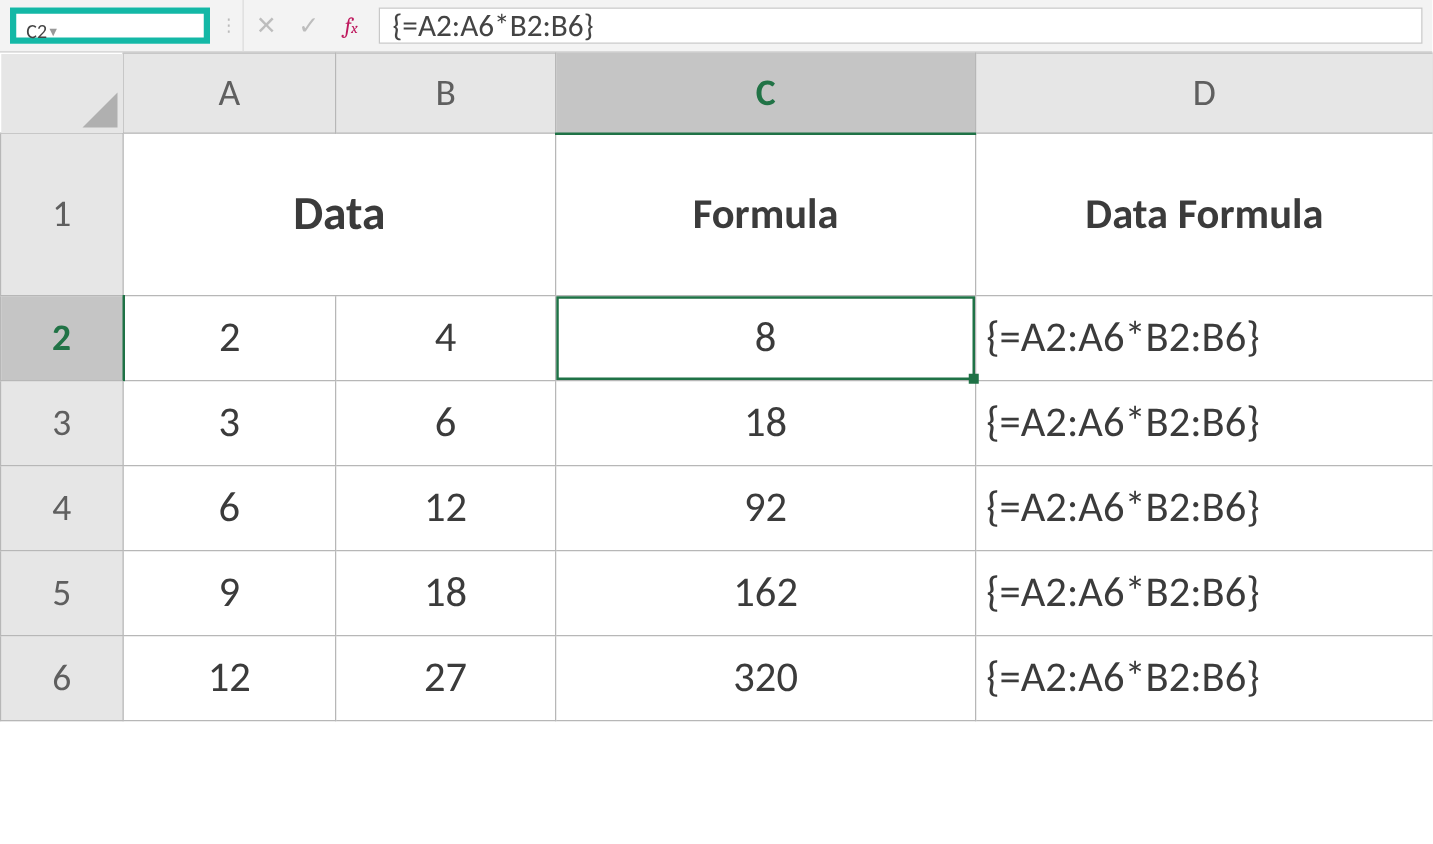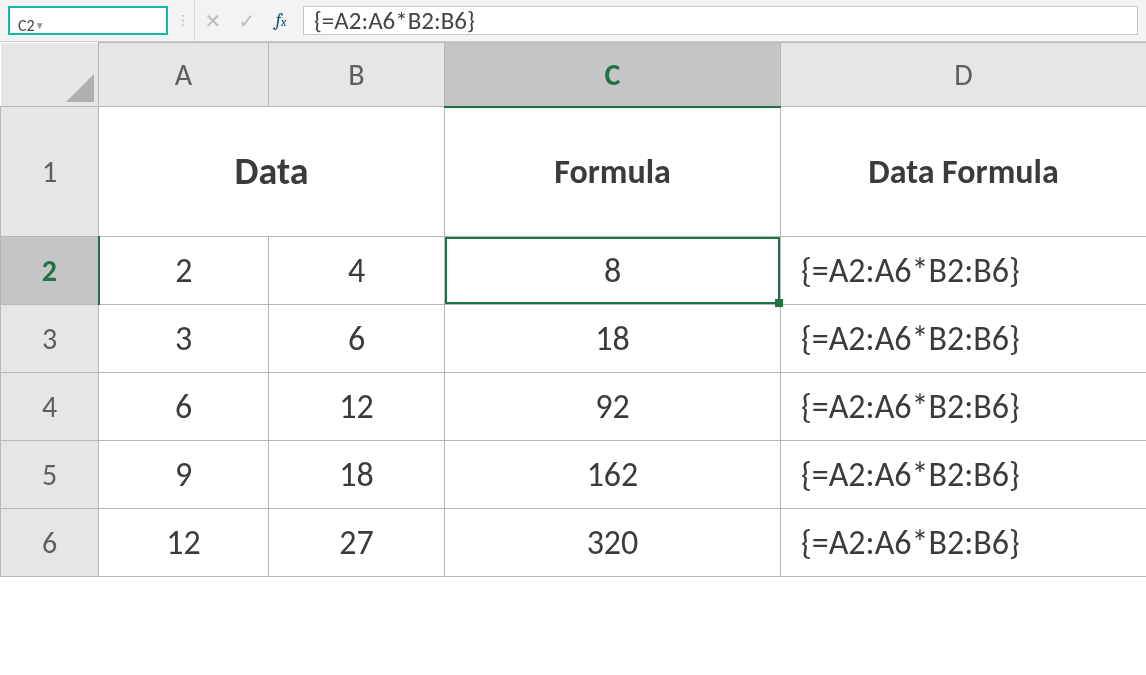--- a/index.html
+++ b/index.html
@@ -26,21 +26,21 @@
   .fbar {
     display: flex;
     align-items: stretch;
     height: 42px;
     background: #f3f3f3;
     border-bottom: 1px solid #cfcfcf;
   }
   .namebox {
     width: 160px;
     margin: 6px 4px 6px 8px;
-    border: 2px solid #14b8a6;
+    border: 5px solid #14b8a6;
     background: #fff;
     display: flex;
     align-items: center;
     padding: 10px 6px 0 8px;
     font-size: 16px;
     color: #444;
   }
   .namebox .chev {
     font-size: 10px;
     color: #999;
@@ -65,21 +65,21 @@
     line-height: 10px;
     padding: 0 4px;
     display:flex;
     flex-direction: column;
     justify-content: center;
   }
   .fxlabel {
     font-style: italic;
     font-family: "Cambria", serif;
     font-size: 18px;
-    color: #0c4a6e;
+    color: #be185d;
   }
   .fbox {
     flex: 1;
     margin: 6px 8px 6px 4px;
     border: 1px solid #c8c8c8;
     background: #fff;
     padding: 0 10px;
     display: flex;
     align-items: center;
     font-size: 25px;
@@ -143,21 +143,21 @@
     border-right: 2px solid var(--select-outline);
   }
 
   
   td.cell {
     border: 1px solid var(--grid-border);
     text-align: center;
     font-size: 34px;
     color: #3b3b3b;
     height: 68px;
-    padding: 0 20px;
+    padding: 0 8px;
     background: #fff;
   }
   tr.hdrrow td.cell { height: 130px; }
   .navy { color: var(--navy); font-weight: 700; font-size: 38px; line-height: 1.1; }
   td.left { text-align: left; }
 
   
   td.selcell {
     position: relative;
     box-shadow: inset 0 0 0 2px var(--select-outline);

